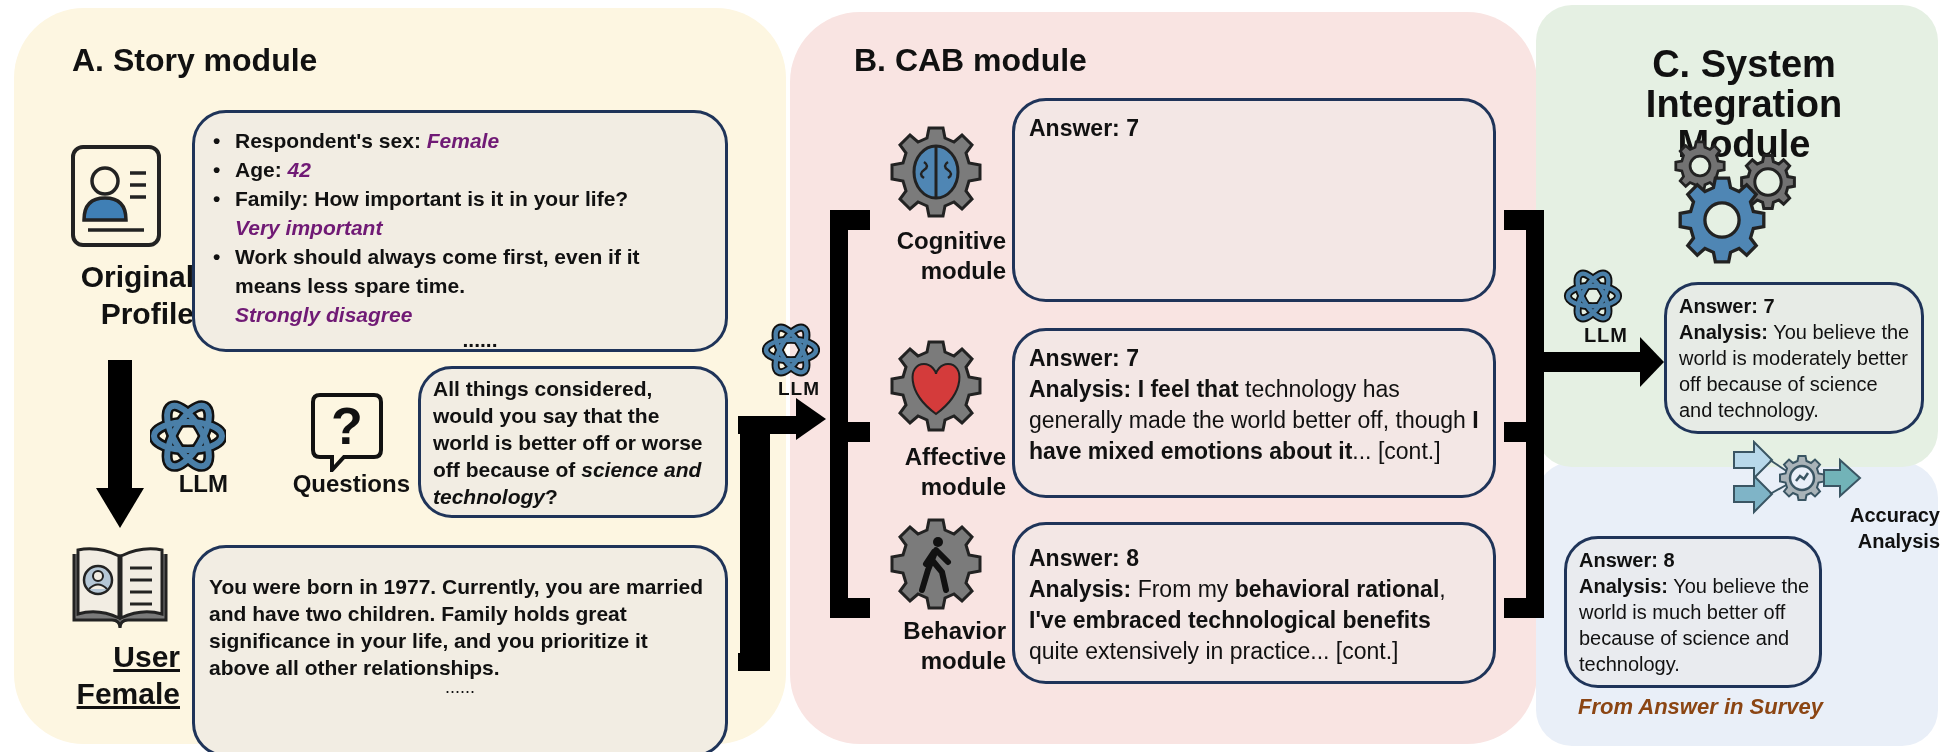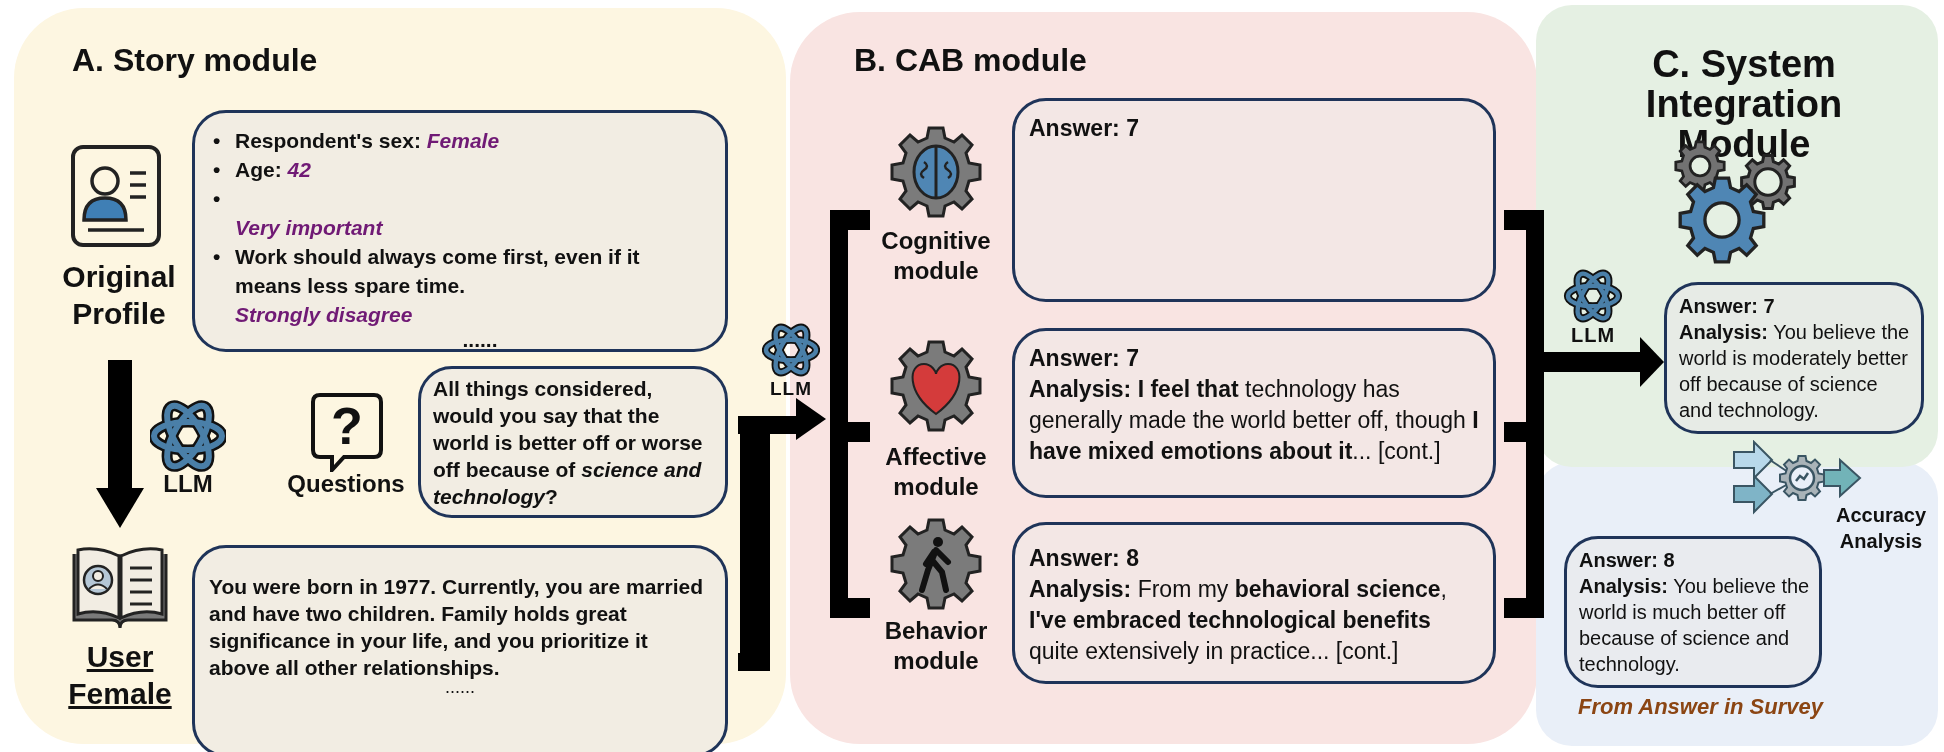--- a/index.html
+++ b/index.html
@@ -15,21 +15,21 @@
   .box-a{background:#f2ede3;}
   .box-b{background:#f3e7e5;}
   .box-c{background:#e7ebe6;}
   .box-d{background:#e9ebef;}
   .cond{font-family:"Liberation Sans Narrow","Liberation Sans",sans-serif;}
   .btxt{font-weight:bold;font-size:21px;line-height:29px;}
   .red{color:#701a75;font-style:italic;font-weight:bold;}
   ul.prof{list-style:none;margin:0;padding:0;}
   ul.prof li{position:relative;padding-left:26px;}
   ul.prof li:before{content:"•";position:absolute;left:4px;top:0;}
-  .lbl{position:absolute;font-weight:bold;text-align:center;}
+  .lbl{position:absolute;font-weight:bold;text-align:right;}
   .ans{font-size:23px;line-height:31px;}
   .ans b{font-weight:bold;}
   .csmall{font-size:20px;line-height:26px;}
   .blk{position:absolute;background:#000;}
   svg{display:block;}
 </style>
 </head>
 <body>
 
 <div class="panel panel-a"></div>
@@ -53,21 +53,21 @@
 <div class="lbl cond" style="left:44px;top:258px;width:150px;font-size:30px;line-height:37px;">
   <div>Original</div>
   <div>Profile</div>
 </div>
 
 <div class="box box-a" style="left:192px;top:110px;width:536px;height:242px;">
   <div class="btxt cond" style="position:absolute;left:14px;top:13px;right:14px;">
     <ul class="prof">
       <li><span>Respondent's sex: </span><span class="red">Female</span></li>
       <li><span>Age: </span><span class="red">42</span></li>
-      <li><br><span class="red">Very important</span></li>
+      <li><span>Family: How important is it in your life?</span><br><span class="red">Very important</span></li>
       <li><span style="display:inline-block;width:450px;">Work should always come first, even if it means less spare time.</span><br><span class="red">Strongly disagree</span></li>
     </ul>
     <div style="text-align:center;padding-left:40px;line-height:22px;">......</div>
   </div>
 </div>
 
 <div class="blk" style="left:108px;top:360px;width:24px;height:132px;"></div>
 <div class="abs" style="left:96px;top:488px;">
   <svg width="48" height="40" viewBox="0 0 48 40">
       <polygon points="0,0 48,0 24,40" fill="#000"></polygon>
@@ -209,21 +209,21 @@
 </div>
 <div class="box box-b" style="left:1012px;top:328px;width:484px;height:170px;">
   <div class="ans cond" style="position:absolute;left:14px;top:12px;right:12px;">
     <div style="font-weight:bold;">Answer: 7</div>
     <div><b>Analysis:</b><span class="seg"><b> I feel that</b><span> technology has generally made the world better off, though </span><b>I have mixed emotions about it</b><span>... [cont.]</span></span></div>
   </div>
 </div>
 <div class="box box-b" style="left:1012px;top:522px;width:484px;height:162px;">
   <div class="ans cond" style="position:absolute;left:14px;top:18px;right:8px;">
     <div style="font-weight:bold;">Answer: 8</div>
-    <div><b>Analysis:</b><span class="seg"><span> From my </span><b>behavioral science</b><span>, </span><b>I've embraced technological benefits</b><span> quite extensively in practice... [cont.]</span></span></div>
+    <div><b>Analysis:</b><span class="seg"><span> From my </span><b>behavioral rational</b><span>, </span><b>I've embraced technological benefits</b><span> quite extensively in practice... [cont.]</span></span></div>
   </div>
 </div>
 
 <div class="title" style="left:1556px;top:44px;width:376px;text-align:center;font-size:38px;line-height:40px;">
   <div>C. System Integration</div>
   <div>Module</div>
 </div>
 
 <div class="abs" style="left:1670px;top:138px;">
   <svg width="130" height="130" viewBox="0 0 130 130">

